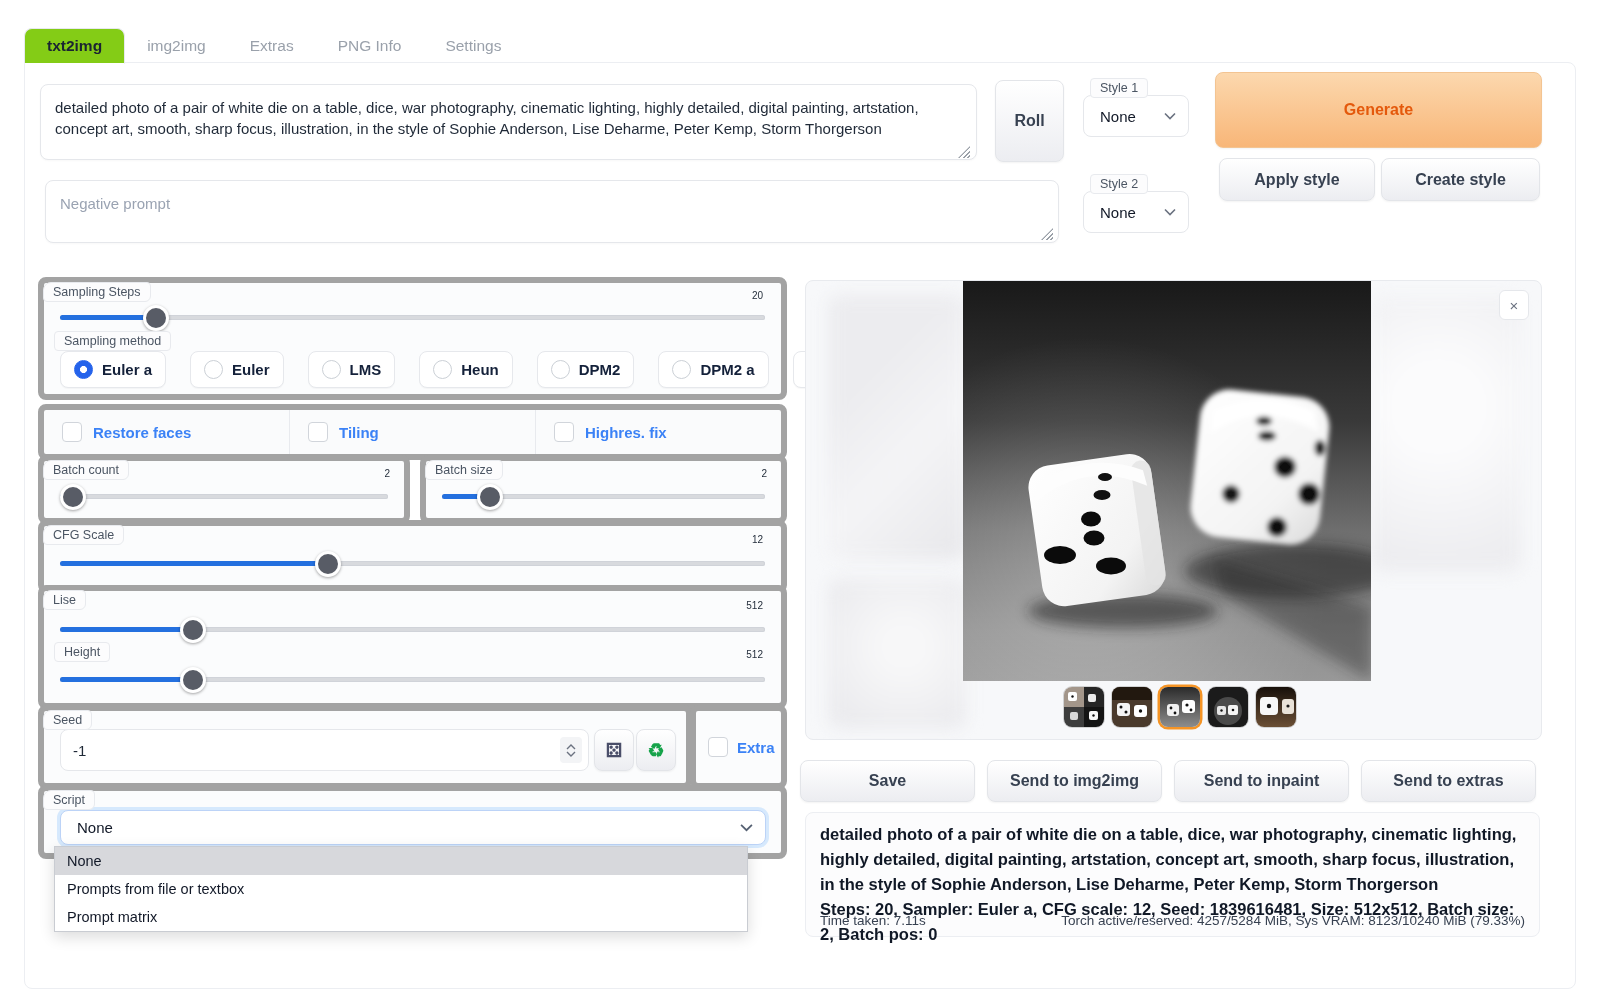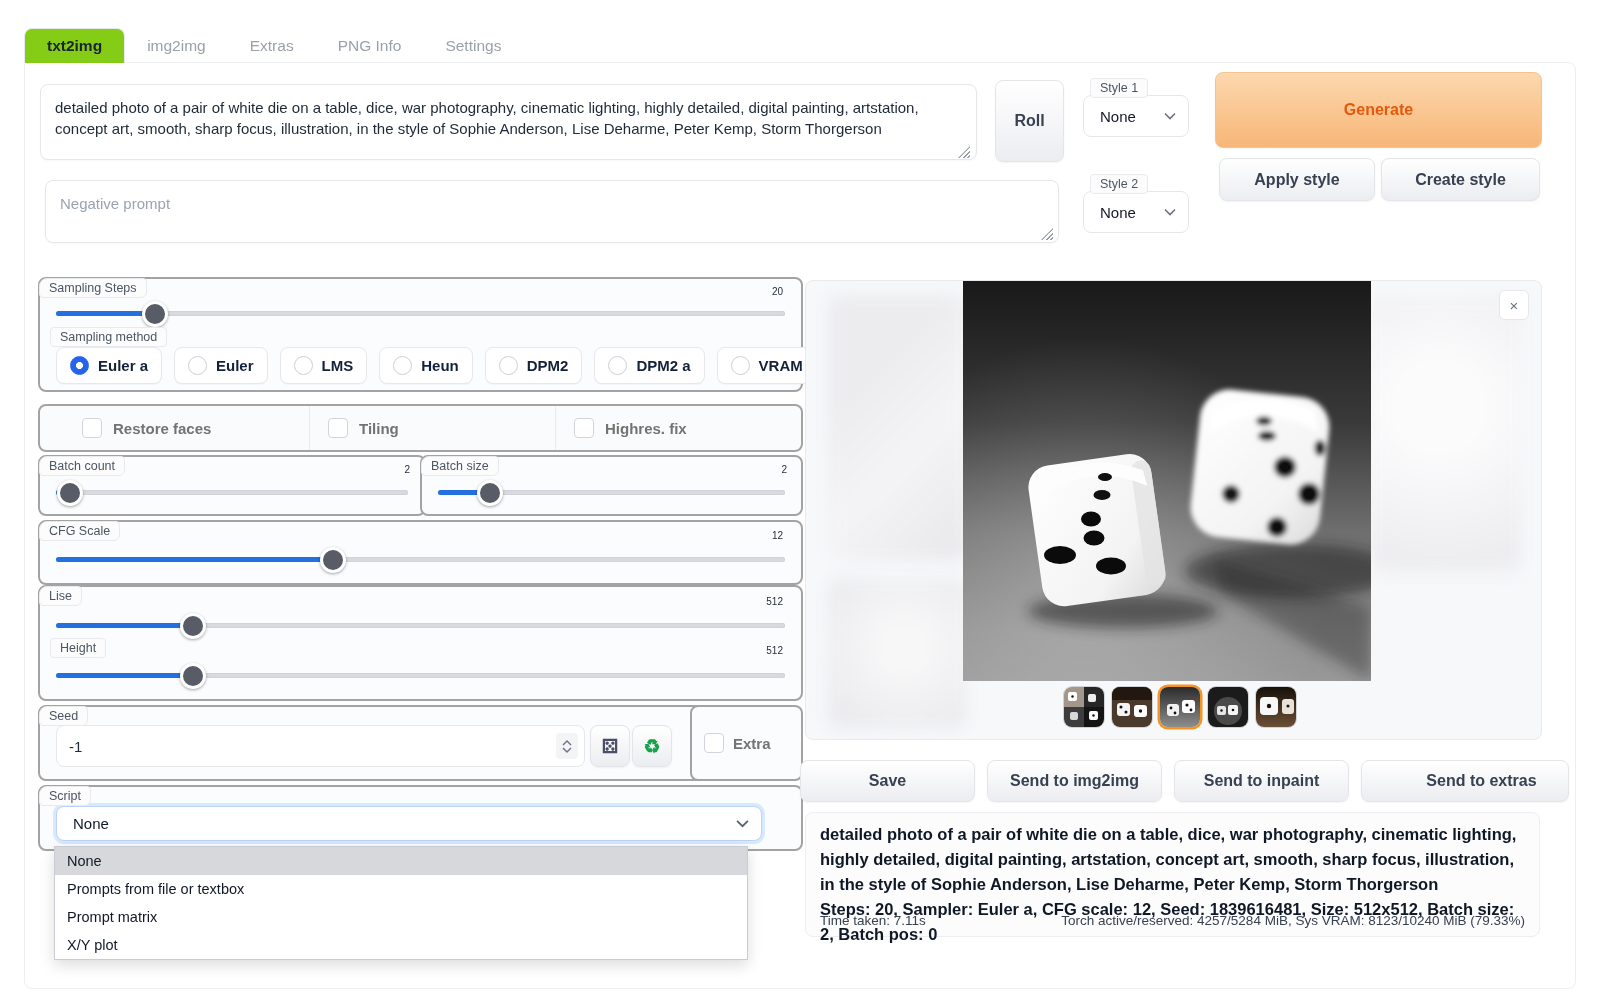--- a/index.html
+++ b/index.html
@@ -7,21 +7,21 @@
        position:relative;overflow:hidden;color:#1f2937;}
   .abs{position:absolute;}
   
   .tabbar{position:absolute;left:24px;top:27px;width:1552px;height:36px;display:flex;align-items:flex-end;}
   .tab{padding:8px 22px;font-size:15.5px;color:#9aa1ab;cursor:pointer;}
   .tab.active{background:#84cc16;border:1px solid #e7e9ee;border-bottom:1px solid #fff;
       border-radius:8px 8px 0 0;color:#1b2432;font-weight:700;margin-bottom:-1px;z-index:3;}
   .frame{position:absolute;left:24px;top:62px;width:1550px;height:925px;border:1px solid #eceef2;
       border-radius:0 8px 8px 8px;pointer-events:none;}
   
-  .panel{position:absolute;background:#fbfcfd;border:2px solid #a3a3a3;border-radius:8px;padding-left:24px;}
+  .panel{position:absolute;background:#fbfcfd;border:6px solid #a3a3a3;border-radius:8px;}
   .chip{position:absolute;top:-1px;left:-1px;font-size:12.5px;color:#4b5563;background:#fcfcfd;
       border:1px solid #e8eaee;border-radius:8px 4px 6px 4px;padding:2px 9px;z-index:2;white-space:nowrap;}
   .chip2{position:absolute;font-size:12.5px;color:#4b5563;background:#fcfcfd;border:1px solid #e8eaee;
       border-radius:4px;padding:2px 9px;z-index:2;white-space:nowrap;}
   .slider-val{position:absolute;font-size:10px;color:#1f2937;}
   .track{position:absolute;height:5px;background:#d8dade;border-radius:4px;box-shadow:inset 0 0 0 1px #d0d3d9;}
   .fill{height:100%;background:#2470df;border-radius:4px;}
   .handle{position:absolute;top:50%;transform:translate(-50%,-50%);width:20px;height:20px;border-radius:50%;
       background:#585c66;border:3px solid #fff;box-shadow:0 1px 3px rgba(0,0,0,.35);}
   
@@ -38,21 +38,21 @@
   .btn-primary{background:linear-gradient(180deg,#fcd8ae,#f8b678);border:1px solid #f3c492;color:#e4590c;
       font-weight:700;}
   .select{position:absolute;background:#fff;border:1px solid #e5e7eb;border-radius:8px;display:flex;
       align-items:center;justify-content:space-between;padding:0 12px 0 16px;font-size:15px;color:#111827;cursor:pointer;}
   .radio-chip{display:inline-flex;align-items:center;gap:9px;background:#fff;border:1px solid #e6e8ec;
       border-radius:8px;padding:8px 13px;font-size:15px;color:#14213a;font-weight:600;
       box-shadow:0 1px 1px rgba(0,0,0,.03);cursor:pointer;white-space:nowrap;}
   .rdot{width:17px;height:17px;border-radius:50%;border:1px solid #cbd0d6;background:#fff;flex:0 0 auto;}
   .rdot.on{border-color:#2563eb;background:radial-gradient(circle,#fff 0 3.2px,#2563eb 3.8px);}
   .cb{width:18px;height:18px;border:1px solid #d1d5db;border-radius:4px;background:#fff;flex:0 0 auto;}
-  .cbl{font-size:15px;color:#737373;font-weight:600;}
+  .cbl{font-size:15px;color:#3b82f6;font-weight:600;}
   
   .menu{position:absolute;background:#fff;border:1px solid #c9ccd2;box-shadow:0 5px 14px rgba(0,0,0,.14);z-index:9;}
   .menu-item{height:28px;line-height:28px;padding:0 12px;font-size:14.5px;color:#111827;cursor:pointer;}
   .menu-item.hl{background:#d7d8dc;}
   
   .gallery{position:absolute;left:805px;top:280px;width:735px;height:458px;background:#f7f8fa;
       border:1px solid #e8eaee;border-radius:8px;overflow:hidden;}
   .ghost{position:absolute;filter:blur(8px);border-radius:12px;}
   .thumb{position:absolute;width:40px;height:40px;border-radius:8px;overflow:hidden;cursor:pointer;
       box-shadow:0 0 0 1px rgba(0,0,0,.15);}
@@ -109,21 +109,21 @@
 <div class="resize-grip" style="left:1041px;top:228px;"></div>
 
 <div class="panel" style="left:38px;top:277px;width:737px;height:111px;">
   <span class="chip">Sampling Steps</span>
   <span class="slider-val" style="right:18px;top:7px;">20</span>
   <div class="track" style="left:16px;right:16px;top:32px;">
     <div class="fill" style="width:13.6%;"></div>
     <div class="handle" style="left:13.6%;"></div>
   </div>
   <span class="chip2" style="left:10px;top:48px;">Sampling method</span>
-  <div style="position:absolute;left:16px;top:68px;display:flex;gap:12px;">
+  <div style="position:absolute;left:16px;top:68px;display:flex;gap:24px;">
     <div class="radio-chip">
         <span class="rdot on"></span>
         <span>Euler a</span>
       </div>
     <div class="radio-chip">
         <span class="rdot"></span>
         <span>Euler</span>
       </div>
     <div class="radio-chip">
         <span class="rdot"></span>
@@ -243,21 +243,20 @@
     <span>None</span>
     <svg width="13" height="9" viewBox="0 0 12 8">
       <path d="M1 1.5 L6 6.5 L11 1.5" stroke="#556072" stroke-width="1.6" fill="none"></path>
       </svg>
   </div>
 </div>
 <div class="menu" style="left:54px;top:846px;width:692px;">
   <div class="menu-item hl">None</div>
   <div class="menu-item">Prompts from file or textbox</div>
   <div class="menu-item">Prompt matrix</div>
-  <div class="menu-item">X/Y plot</div>
 </div>
 
 <div class="gallery">
 
   <div class="ghost" style="left:22px;top:14px;width:138px;height:265px;background:linear-gradient(135deg,#ececef 30%,#f4f4f6 60%,#e7e7ea);"></div>
   <div class="ghost" style="left:22px;top:298px;width:138px;height:150px;background:radial-gradient(circle at 55% 45%,#f7f7f8 20%,#ebebee 80%);"></div>
   <div class="ghost" style="right:20px;top:16px;width:150px;height:275px;background:radial-gradient(circle at 45% 40%,#fbfbfc 25%,#ededf0 85%);"></div>
 
   <svg viewBox="0 0 408 400" width="408" height="400" style="position:absolute;left:157px;top:0;">
     <defs>
@@ -382,21 +381,21 @@
         <circle cx="13" cy="19" r="2.2" fill="#111"></circle>
       <rect x="26" y="12" width="12" height="15" rx="3" fill="#e9e2d8"></rect>
         <circle cx="32" cy="19" r="1.6" fill="#1a1a1a"></circle>
       </svg>
   </div>
 </div>
 
 <div class="btn" style="left:800px;top:760px;width:173px;height:40px;">Save</div>
 <div class="btn" style="left:987px;top:760px;width:173px;height:40px;">Send to img2img</div>
 <div class="btn" style="left:1174px;top:760px;width:173px;height:40px;">Send to inpaint</div>
-<div class="btn" style="left:1361px;top:760px;width:173px;height:40px;padding-left:33px;">Send to extras</div>
+<div class="btn" style="left:1361px;top:760px;width:173px;height:40px;">Send to extras</div>
 
 <div class="outpanel">
   <div class="outtext">detailed photo of a pair of white die on a table, dice, war photography, cinematic lighting, highly detailed, digital painting, artstation, concept art, smooth, sharp focus, illustration, in the style of Sophie Anderson, Lise Deharme, Peter Kemp, Storm Thorgerson</div>
   <div class="outtext">Steps: 20, Sampler: Euler a, CFG scale: 12, Seed: 1839616481, Size: 512x512, Batch size: 2, Batch pos: 0</div>
   <div class="outmeta">
     <span>Time taken: 7.11s</span>
     <span>Torch active/reserved: 4257/5284 MiB, Sys VRAM: 8123/10240 MiB (79.33%)</span>
   </div>
 </div>
 

